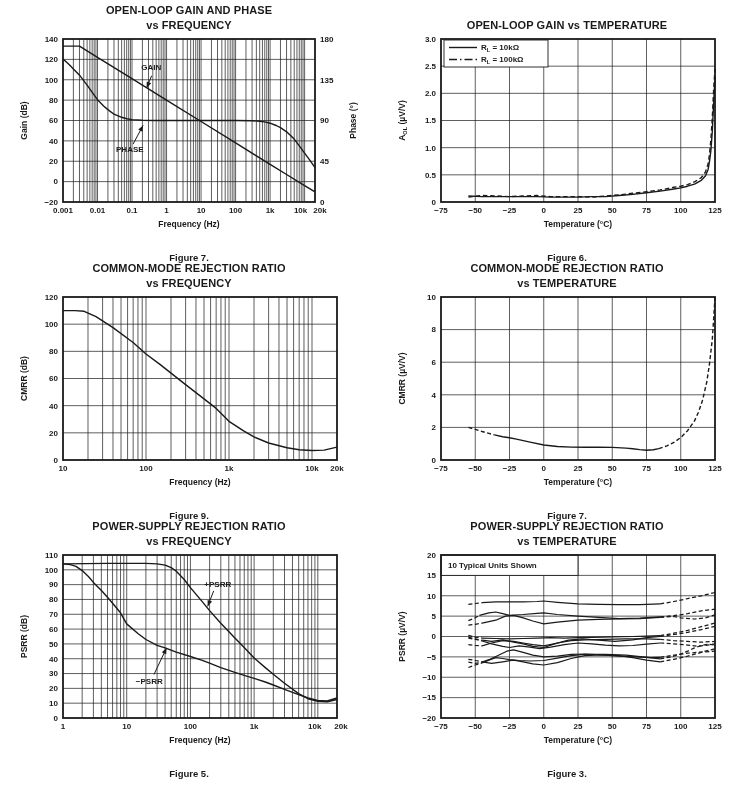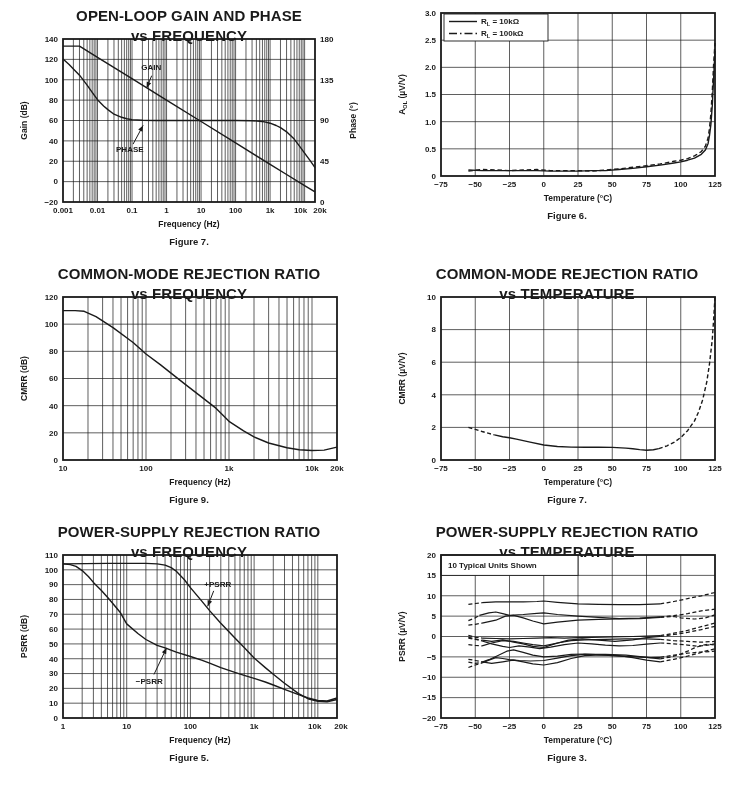--- a/index.html
+++ b/index.html
@@ -1,21 +1,21 @@
 <!DOCTYPE html>
 <html><head>
 <meta charset="utf-8">
 <style>
   html,body{margin:0;padding:0;width:756px;height:796px;overflow:hidden;background:#ffffff;}
   body{font-family:"Liberation Sans", sans-serif;color:#1a1a1a;}
   .page{display:grid;grid-template-columns:378px 378px;padding-top:6px;}
   .fig{height:258px;display:flex;flex-direction:column;align-items:center;}
-  .fig-title{height:26px;display:flex;flex-direction:column;justify-content:space-between;text-align:center;
-             font-weight:bold;font-size:15px;line-height:1.3;letter-spacing:0.1px;}
-  .fig-caption{font-weight:bold;font-size:9.5px;margin-top:4px;text-align:center;}
+  .fig-title{height:26px;display:flex;flex-direction:column;justify-content:flex-end;text-align:center;
+             font-weight:bold;font-size:11px;line-height:1.3;letter-spacing:0.1px;}
+  .fig-caption{font-weight:bold;font-size:9.5px;margin-top:20px;text-align:center;}
   .plot-host{line-height:0;}
   svg{display:block;}
   svg text{font-family:"Liberation Sans", sans-serif;}
 </style>
 </head>
 <body>
 
 <div class="page">
 
   <figure class="fig" style="margin:0">
@@ -141,20 +141,24 @@
             <text x="172" y="195" text-anchor="middle" font-size="8.5" font-weight="700" fill="#1a1a1a">Frequency (Hz)</text>
             <text transform="translate(10 88.5) rotate(-90)" text-anchor="middle" font-size="8.5" font-weight="700" fill="#1a1a1a">Gain (dB)</text>
             <text transform="translate(339 88.5) rotate(-90)" text-anchor="middle" font-size="8.5" font-weight="700" fill="#1a1a1a">Phase (°)</text>
           </g>
         </svg>
       </div>
     <div class="fig-caption">Figure 7.</div>
   </figure>
 
   <figure class="fig" style="margin:0">
+    <div class="fig-title">
+      <div>OPEN-LOOP GAIN vs TEMPERATURE</div>
+      <div></div>
+    </div>
     <div class="plot-host" id="plot-1">
         <svg width="344" height="200" viewBox="0 0 344 200" style="overflow: visible;">
           <g>
             <line x1="80.25" y1="7" x2="80.25" y2="170" stroke="#1a1a1a" stroke-width="0.7"></line>
             <line x1="114.50" y1="7" x2="114.50" y2="170" stroke="#1a1a1a" stroke-width="0.7"></line>
             <line x1="148.75" y1="7" x2="148.75" y2="170" stroke="#1a1a1a" stroke-width="0.7"></line>
             <line x1="183.00" y1="7" x2="183.00" y2="170" stroke="#1a1a1a" stroke-width="0.7"></line>
             <line x1="217.25" y1="7" x2="217.25" y2="170" stroke="#1a1a1a" stroke-width="0.7"></line>
             <line x1="251.50" y1="7" x2="251.50" y2="170" stroke="#1a1a1a" stroke-width="0.7"></line>
             <line x1="285.75" y1="7" x2="285.75" y2="170" stroke="#1a1a1a" stroke-width="0.7"></line>

